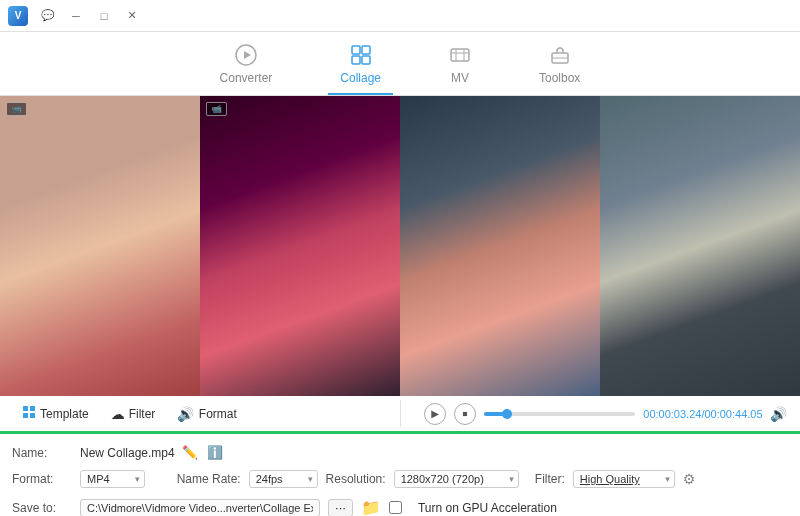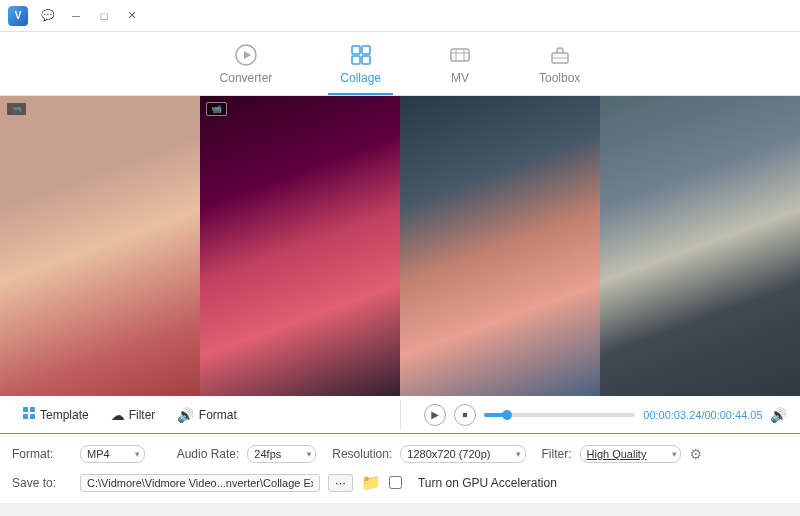--- a/index.html
+++ b/index.html
@@ -128,21 +128,21 @@
       color: white;
       font-size: 9px;
     }
     .toolbar-strip {
       background: #fff;
       height: 38px;
       display: flex;
       align-items: center;
       padding: 0 12px;
       gap: 4px;
-      border-bottom: 1px solid #22c55e;
+      border-bottom: 3px solid #22c55e;
       position: relative;
     }
     .toolbar-left {
       display: flex;
       gap: 2px;
       width: 400px;
     }
     .toolbar-right {
       display: flex;
       align-items: center;
@@ -231,21 +231,21 @@
       color: #333;
       font-size: 12px;
     }
     .edit-icon, .info-icon {
       color: #3a9ee8;
       cursor: pointer;
       font-size: 13px;
     }
     .select-box {
       border: 1px solid #ccc;
-      border-radius: 8px;
+      border-radius: 3px;
       padding: 2px 34px 2px 6px;
       font-size: 11px;
       color: #333;
       background: #fff;
       position: relative;
       display: inline-flex;
       align-items: center;
       cursor: pointer;
       min-width: 60px;
     }
@@ -419,34 +419,40 @@
       <div class="progress-bar-fill"></div>
       <div class="progress-handle"></div>
     </div>
     <span class="time-display">00:00:03.24/00:00:44.05</span>
     <span class="vol-icon">🔊</span>
   </div>
 </div>
 
 <div class="bottom-panel">
 
+  <div class="form-row">
+    <span class="form-label">Name:</span>
+    <span class="form-value">New Collage.mp4</span>
+    <span class="edit-icon">✏️</span>
+    <span class="info-icon">ℹ️</span>
+  </div>
 
   <div class="form-row">
     <span class="form-label">Format:</span>
     <div class="field-group">
       <div class="select-box">
         <span>MP4</span>
       </div>
     </div>
     <span class="separator"></span>
-    <span class="form-label" style="width:auto;margin-left:8px;">Audio Rate:</span>
+    <span class="form-label" style="width:auto;margin-left:8px;">Name Rate:</span>
     <div class="select-box">
       <span>24fps</span>
     </div>
-    <span class="form-label" style="width:auto;margin-left:8px;">Resolution:</span>
+    <span class="form-label" style="width:auto;">Resolution:</span>
     <div class="select-box" style="min-width:110px;">
       <span>1280x720 (720p)</span>
     </div>
     <span class="form-label" style="width:auto;margin-left:8px;">Filter:</span>
     <div class="select-box" style="min-width:80px;text-decoration:underline;">
       <span>High Quality</span>
     </div>
     <span class="gear-icon">⚙</span>
   </div>
 

